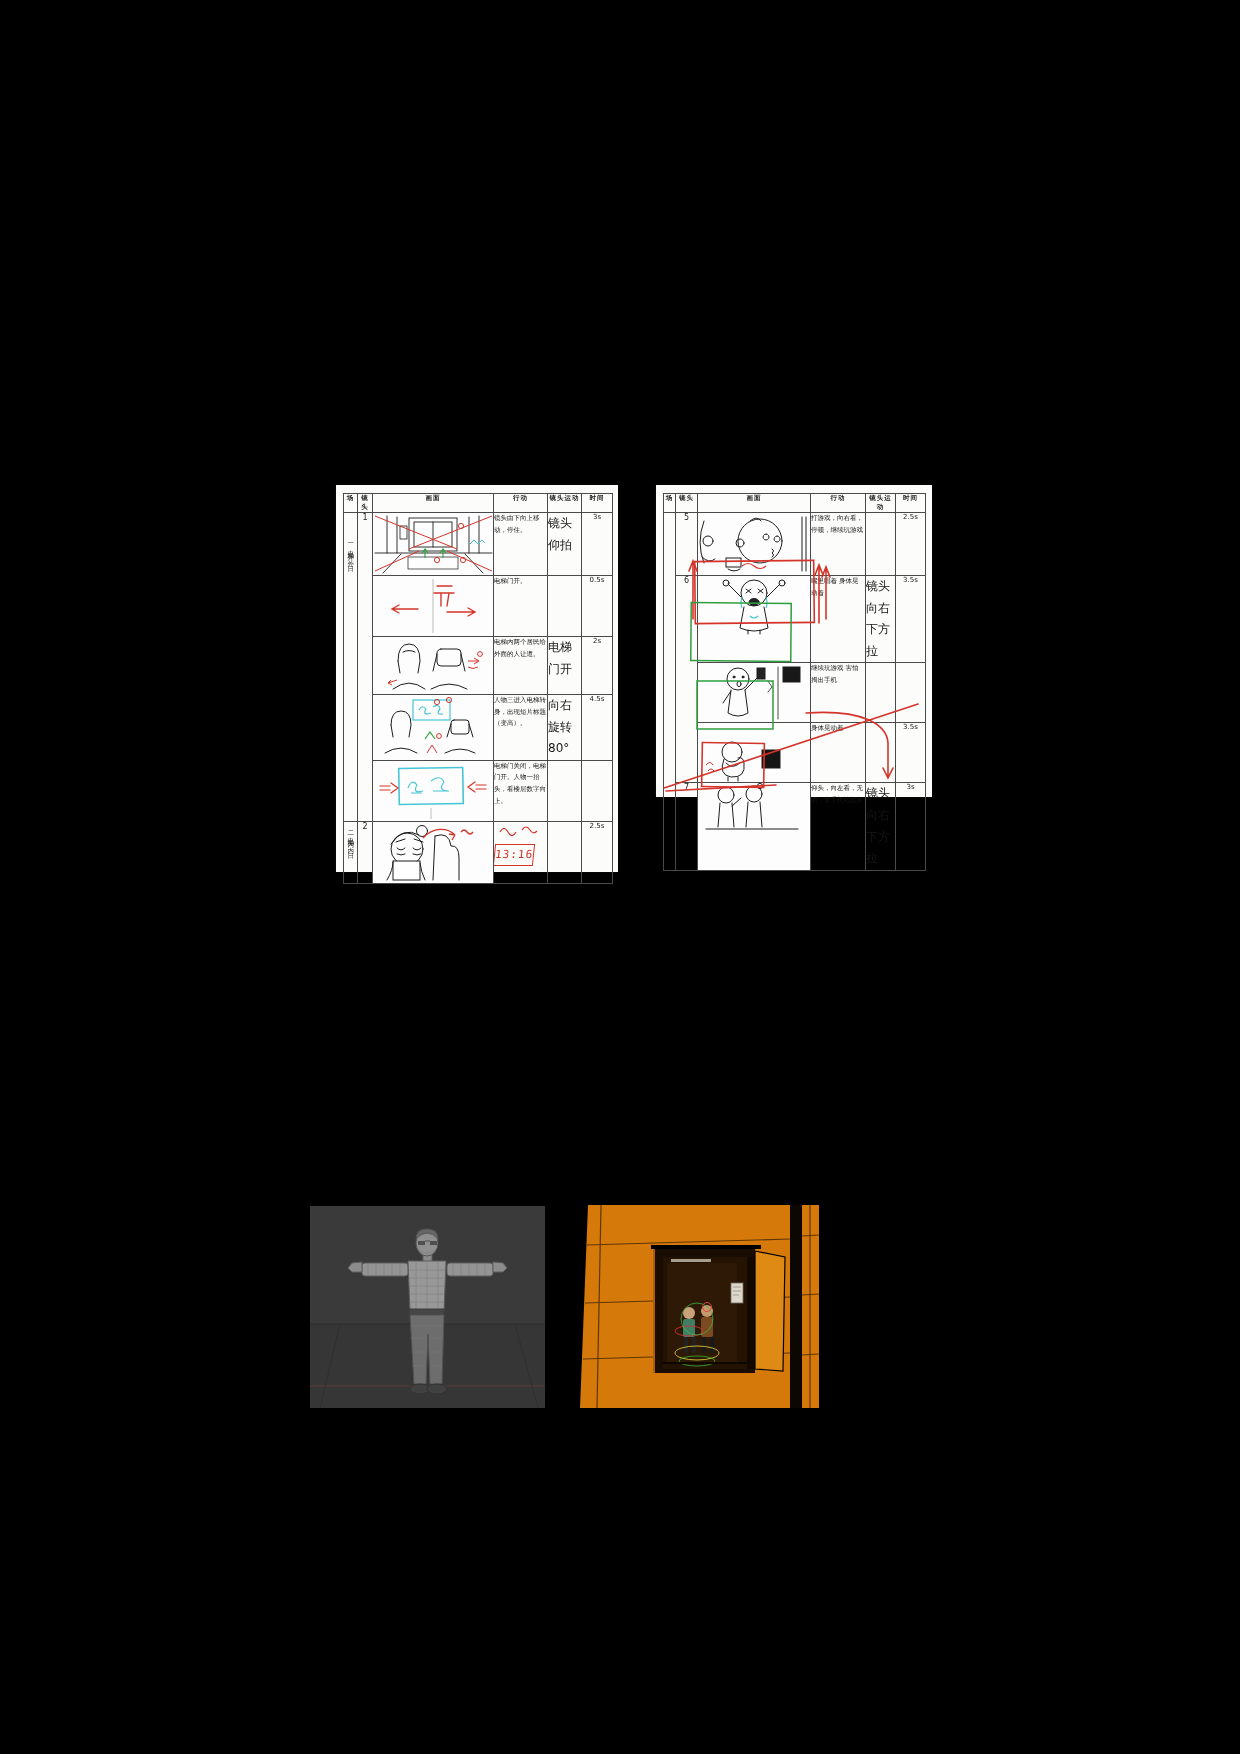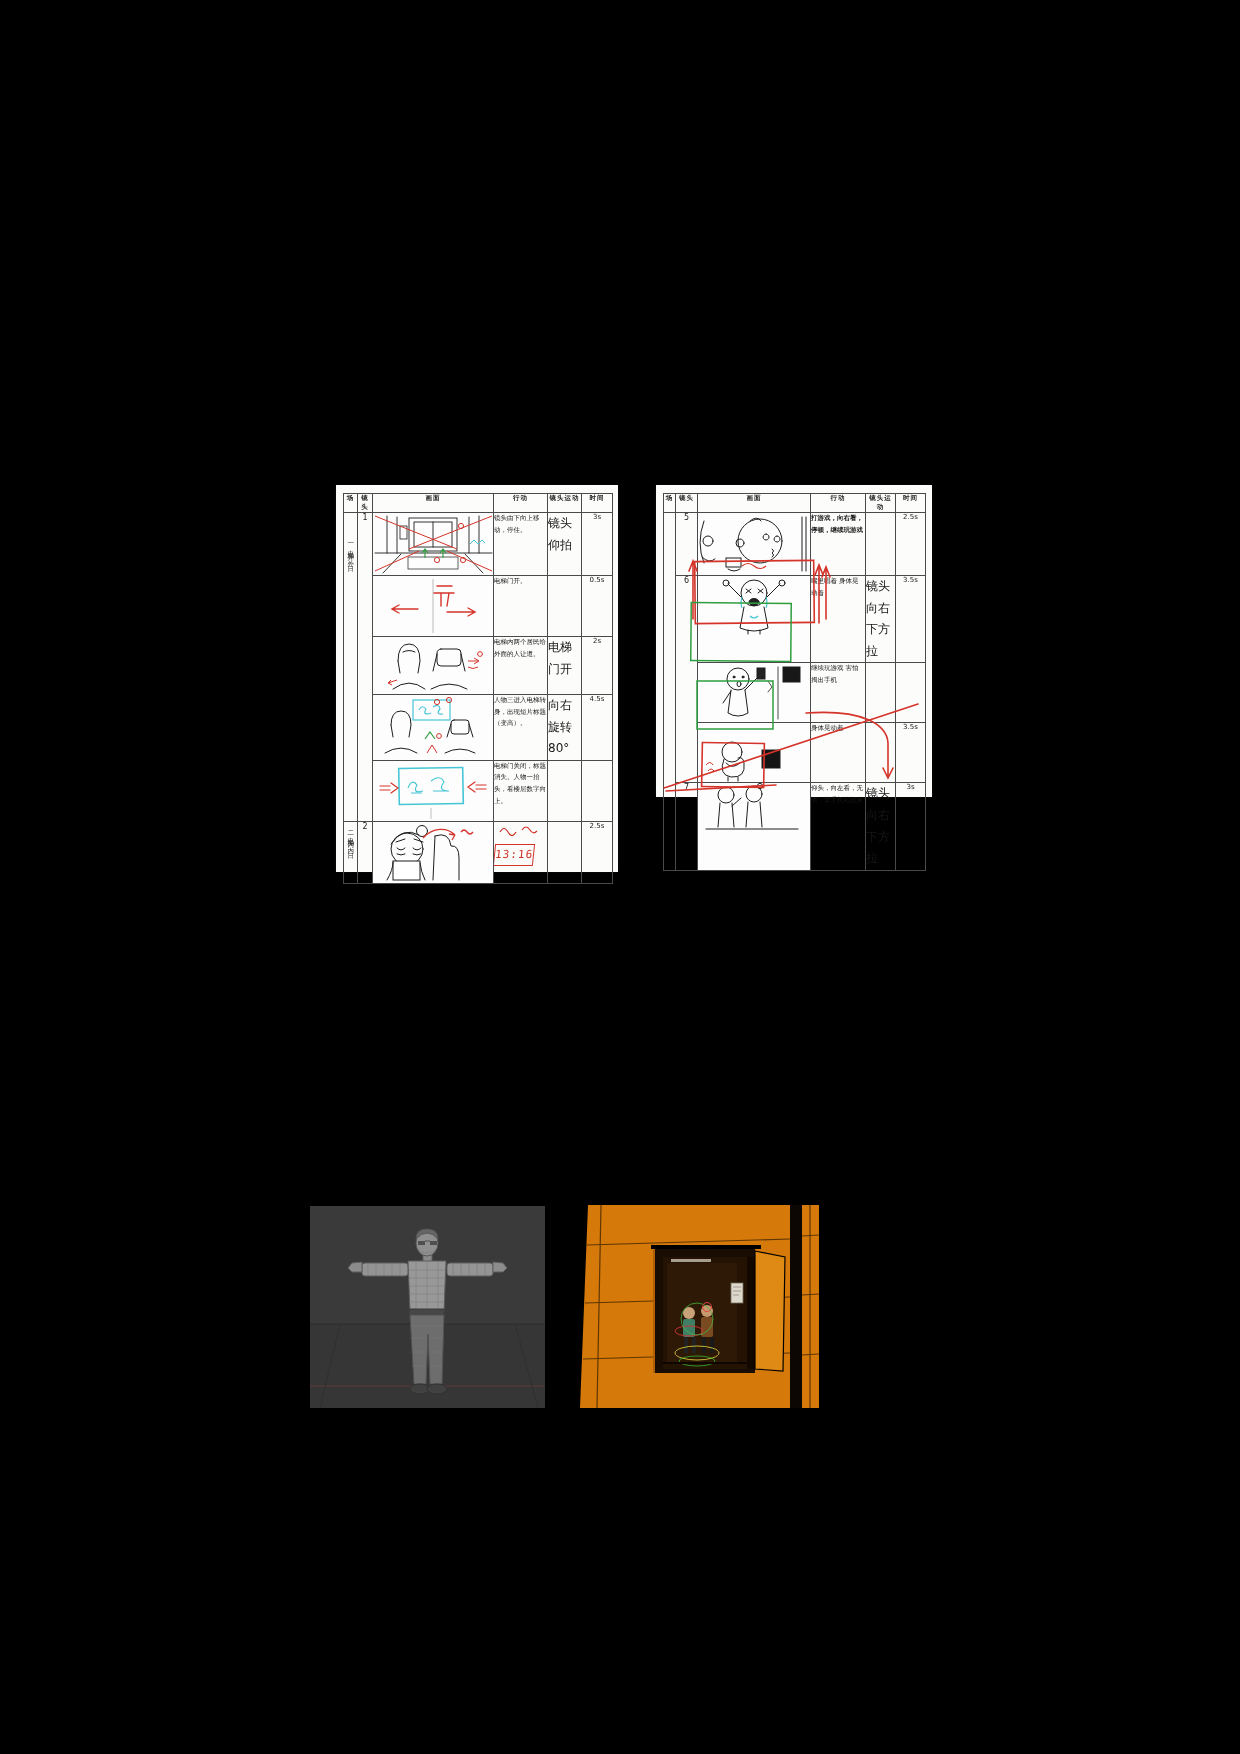--- a/index.html
+++ b/index.html
@@ -17,21 +17,21 @@
         font-weight:bold;letter-spacing:1px;}
   td.vscene{vertical-align:top;}
   .vtxt{writing-mode:vertical-rl;font-size:6.5px;color:#2a2a2a;margin:26px auto 0 auto;
         letter-spacing:2px;line-height:1;display:block;text-align:left;}
   td.shotno{font-size:8px;color:#222;text-align:center;padding-top:8px;}
   td.pic{background:#fdfdfd;}
   td.pic svg{display:block;}
   td.act{font-size:6.5px;color:#161616;padding:4px 2px 0 3px;line-height:1.8;}
   td.cam{font-size:12px;color:#161616;padding:4px 1px 0 2px;line-height:1.8;}
   td.time{font-size:7px;color:#222;padding:14px 0 0 0;text-align:center;margin-top:10px;}
-  .redtxt{color:#c5291f;font-weight:bold;}
+  .redtxt{color:#c5291f;}
   .midpad{padding-top:18px;}
   .seg-box{margin-top:4px;border:1.6px solid #d2342a;color:#d2342a;width:38px;
            font-size:11px;letter-spacing:1px;text-align:center;transform:skewX(-6deg);
            font-family:"DejaVu Sans Mono",monospace;}
   .overlay{position:absolute;left:0;top:0;pointer-events:none;}
   .img-box{position:absolute;overflow:hidden;}
   .img-model{left:310px;top:1206px;width:235px;height:202px;background:#3a3a3a;}
   .img-render{left:571px;top:1205px;width:248px;height:203px;background:#000;}
   .img-box svg{display:block;}
 </style>
@@ -161,21 +161,21 @@
             <path d="M35,27 q4,-10 9,-3 q-5,9 6,6 M38,32 h11" stroke-width="1.2"></path>
             <path d="M58,20 q9,-7 13,1 q-7,9 5,9 M60,30 h14" stroke-width="1.2"></path>
           </g>
           <g fill="none" stroke="#d5342a" stroke-width="1.2" stroke-linecap="round">
             <path d="M7,25 h10 M7,29 h10 M18,22 l7,5 l-7,5"></path>
             <path d="M113,24 h-10 M113,28 h-10 M102,21 l-7,5 l7,5"></path>
           </g>
           <path d="M58,47 V58" stroke="#b0b0b0" stroke-width=".8"></path>
         </svg>
       </td>
-      <td class="act">电梯门关闭，标题消失。人物一抬头，看楼层数字向上。</td>
+      <td class="act">电梯门关闭，电梯门开。人物一抬头，看楼层数字向上。</td>
       <td class="cam"></td>
       <td class="time"></td>
     </tr>
 
     <tr style="height:61px">
       <td class="vscene">
             <span class="vtxt" style="margin-top:4px">二 电梯内 内·日</span>
           </td>
       <td class="shotno">2</td>
       <td class="pic">

